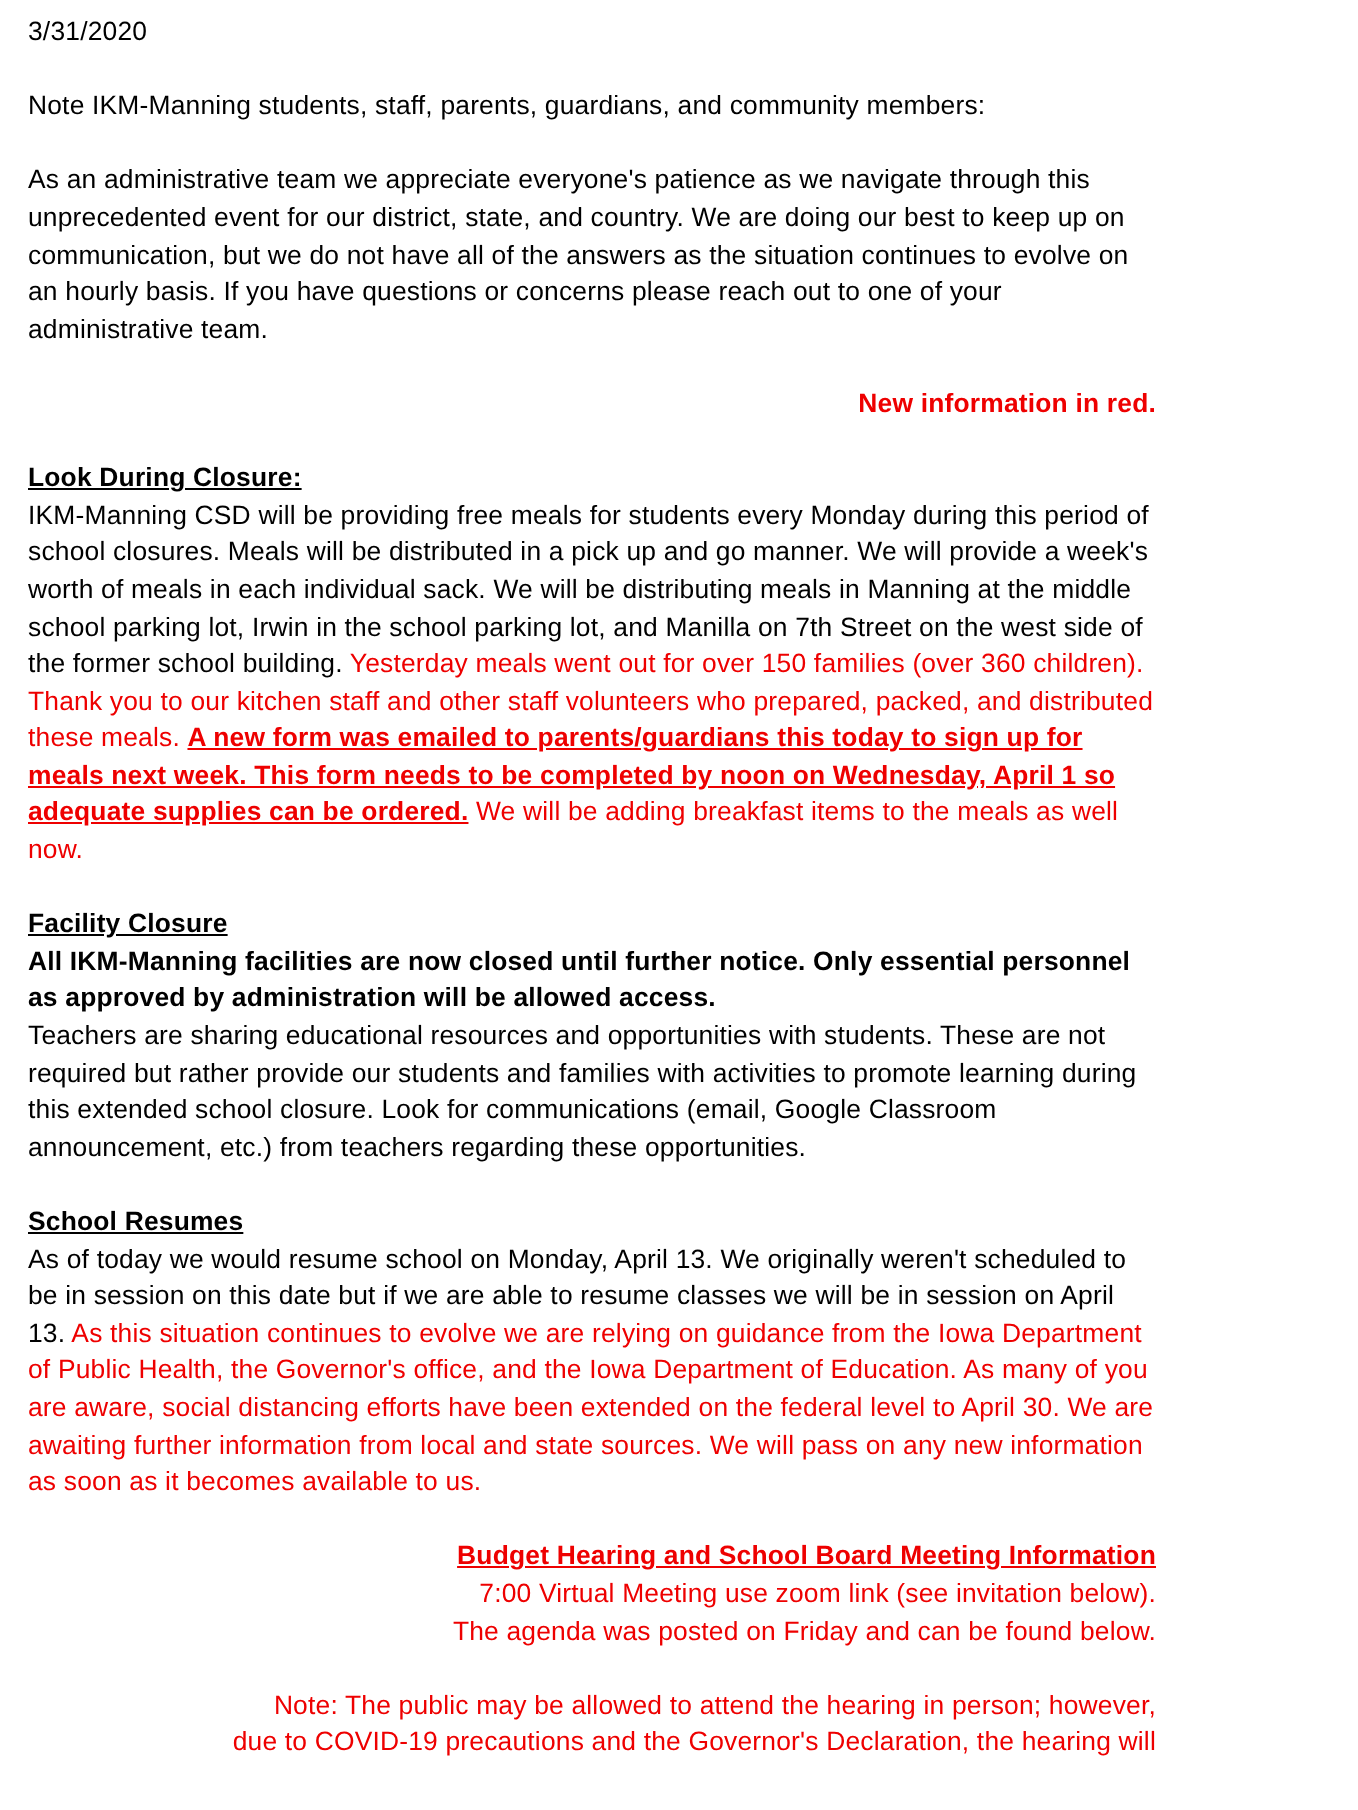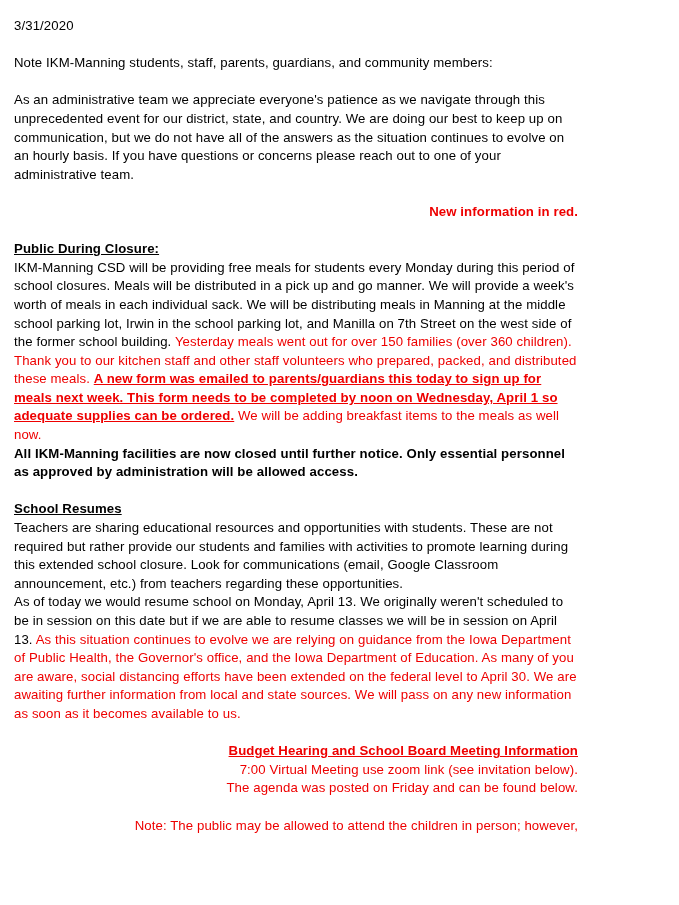--- a/index.html
+++ b/index.html
@@ -9,21 +9,21 @@
   * { box-sizing: border-box; }
   html, body { margin: 0; padding: 0; background: #ffffff; }
   body {
     width: 679px;
     height: 905px;
     overflow: hidden;
   }
   .page {
     width: 596px;
     height: 905px;
-    padding: 17px 18px 0 14px;
+    padding: 7px 18px 0 14px;
     font-family: "Liberation Sans", sans-serif;
     font-size: 13.2px;
     line-height: 18.6px;
     color: var(--text);
     letter-spacing: 0.1px;
   }
   .para { margin: 18.6px 0 0 0; }
   .first { margin-top: 0; }
   .tight { margin-top: 0; }
   .heading {
@@ -43,32 +43,34 @@
 <div class="page">
 
   <p class="para first">3/31/2020</p>
 
   <p class="para">Note IKM-Manning students, staff, parents, guardians, and community members:</p>
 
   <p class="para">As an administrative team we appreciate everyone's patience as we navigate through this unprecedented event for our district, state, and country.  We are doing our best to keep up on communication, but we do not have all of the answers as the situation continues to evolve on an hourly basis. If you have questions or concerns please reach out to one of your administrative team.</p>
 
   <p class="para red bold">New information in red.</p>
 
-  <p class="para heading">Public During Closure:</p>
+  <p class="para heading">Look During Closure:</p>
   <p class="para tight"><span>IKM-Manning CSD will be providing free meals for students every Monday during this period of school closures. Meals will be distributed in a pick up and go manner. We will provide a week's worth of meals in each individual sack. We will be distributing meals in Manning at the middle school parking lot, Irwin in the school parking lot, and Manilla on 7th Street on the west side of the former school building. </span><span class="red">Yesterday meals went out for over 150 families (over 360 children). Thank you to our kitchen staff and other staff volunteers who prepared, packed, and distributed these meals. </span><span class="red bold underline">A new form was emailed to parents/guardians this today to sign up for meals next week. This form needs to be completed by noon on Wednesday, April 1 so adequate supplies can be ordered.</span><span class="red"> We will be adding breakfast items to the meals as well now.</span></p>
 
+  <p class="para heading">Facility Closure</p>
   <p class="para tight bold">All IKM-Manning facilities are now closed until further notice. Only essential personnel as approved by administration will be allowed access.</p>
 
+  <p class="para tight">Teachers are sharing educational resources and opportunities with students. These are not required but rather provide our students and families with activities to promote learning during this extended school closure. Look for communications (email, Google Classroom announcement, etc.) from teachers regarding these opportunities.</p>
+
   <p class="para heading">School Resumes</p>
-
-  <p class="para tight">Teachers are sharing educational resources and opportunities with students. These are not required but rather provide our students and families with activities to promote learning during this extended school closure. Look for communications (email, Google Classroom announcement, etc.) from teachers regarding these opportunities.</p>
   <p class="para tight"><span>As of today we would resume school on Monday, April 13. We originally weren't scheduled to be in session on this date but if we are able to resume classes we will be in session on April 13. </span><span class="red">As this situation continues to evolve we are relying on guidance from the Iowa Department of Public Health, the Governor's office, and the Iowa Department of Education. As many of you are aware, social distancing efforts have been extended on the federal level to April 30. We are awaiting further information from local and state sources. We will pass on any new information as soon as it becomes available to us.</span></p>
 
   <p class="para heading red">Budget Hearing and School Board Meeting Information</p>
   <div class="indent red">
     <p class="line">7:00 Virtual Meeting use zoom link (see invitation below).</p>
     <p class="line">The agenda was posted on Friday and can be found below.</p>
     <div class="note-block">
-      <p class="line">Note: The public may be allowed to attend the children in person; however,</p>
+      <p class="line">Note: The public may be allowed to attend the hearing in person; however,</p>
+      <p class="line">due to COVID-19 precautions and the Governor's Declaration, the hearing will</p>
     </div>
   </div>
 
 </div>
 
 </body></html>

